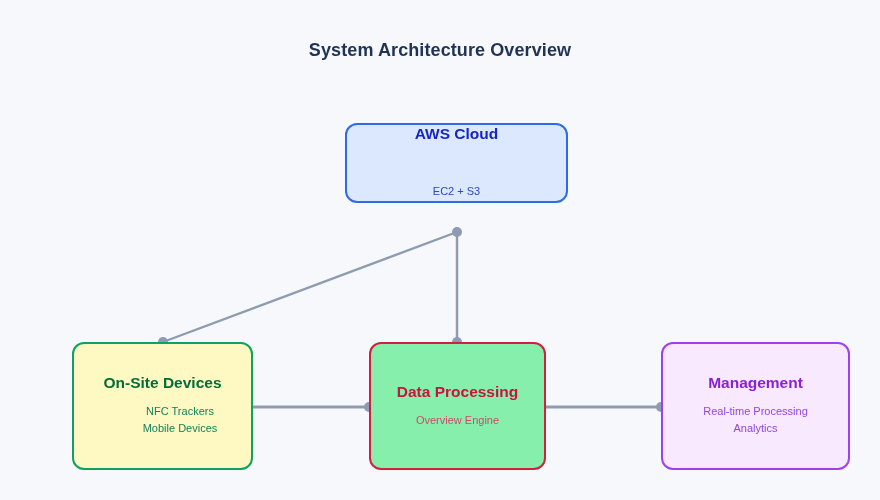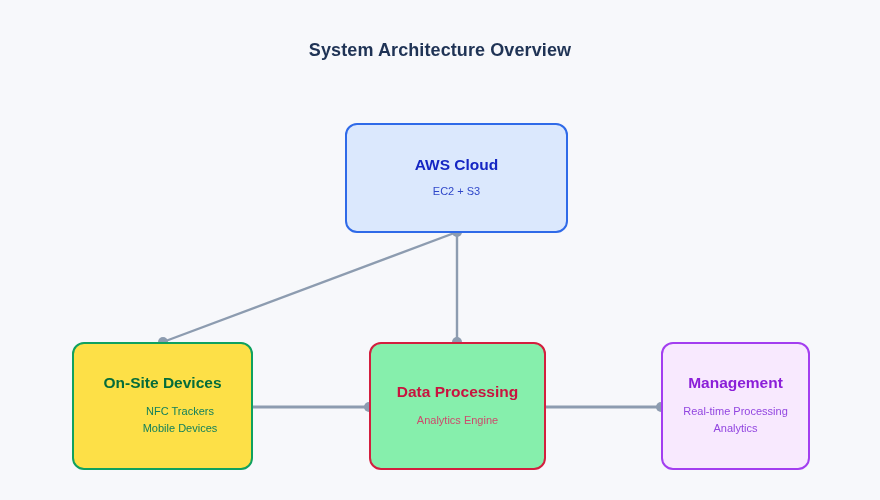--- a/index.html
+++ b/index.html
@@ -57,48 +57,49 @@
     margin-bottom: 11px;
   }
   .node-sub {
     font-size: 11px;
     line-height: 1.62;
   }
   .node-sub-line { display: block; }
 
   
   #node-aws-cloud {
-    left: 345px; top: 123px; width: 223px; height: 110px;
+    left: 345px; top: 123px; width: 223px; height: 80px;
     border-color: #2f6ae8;
     background: #dbe8fd;
+    justify-content: space-between;
   }
   #node-aws-cloud .node-title { color: #1526c3; margin-bottom: 9px; }
   #node-aws-cloud .node-sub { color: #2f47c9; }
 
   
   #node-on-site-devices {
     left: 72px; top: 342px; width: 181px; height: 128px;
     border-color: #0fa15f;
-    background: #fde047;
+    background: #fef9c3;
   }
   #node-on-site-devices .node-title { color: #046c3a; }
   #node-on-site-devices .node-sub { color: #13805c; margin-left: 35px; }
 
   
   #node-data-processing {
     left: 369px; top: 342px; width: 177px; height: 128px;
     border-color: #d31f3e;
     background: #86efac;
   }
   #node-data-processing .node-title { color: #c8143f; }
   #node-data-processing .node-sub { color: #cd4a6c; }
 
   
   #node-management {
-    left: 661px; top: 342px; width: 149px; height: 128px;
+    left: 661px; top: 342px; width: 189px; height: 128px;
     border-color: #a33ef0;
     background: #f8e9fe;
   }
   #node-management .node-title { color: #8b1fd8; }
   #node-management .node-sub { color: #9246e0; }
 </style>
 </head>
 <body>
 
 <div id="canvas">
@@ -140,21 +141,21 @@
     <div class="node-title">On-Site Devices</div>
     <div class="node-sub">
       <span class="node-sub-line">NFC Trackers</span>
       <span class="node-sub-line">Mobile Devices</span>
     </div>
   </div>
 
   <div class="node" id="node-data-processing">
     <div class="node-title">Data Processing</div>
     <div class="node-sub">
-      <span class="node-sub-line">Analytics Engine</span>
+      <span class="node-sub-line">Overview Engine</span>
     </div>
   </div>
 
   <div class="node" id="node-management">
     <div class="node-title">Management</div>
     <div class="node-sub">
       <span class="node-sub-line">Real-time Processing</span>
       <span class="node-sub-line">Analytics</span>
     </div>
   </div>

